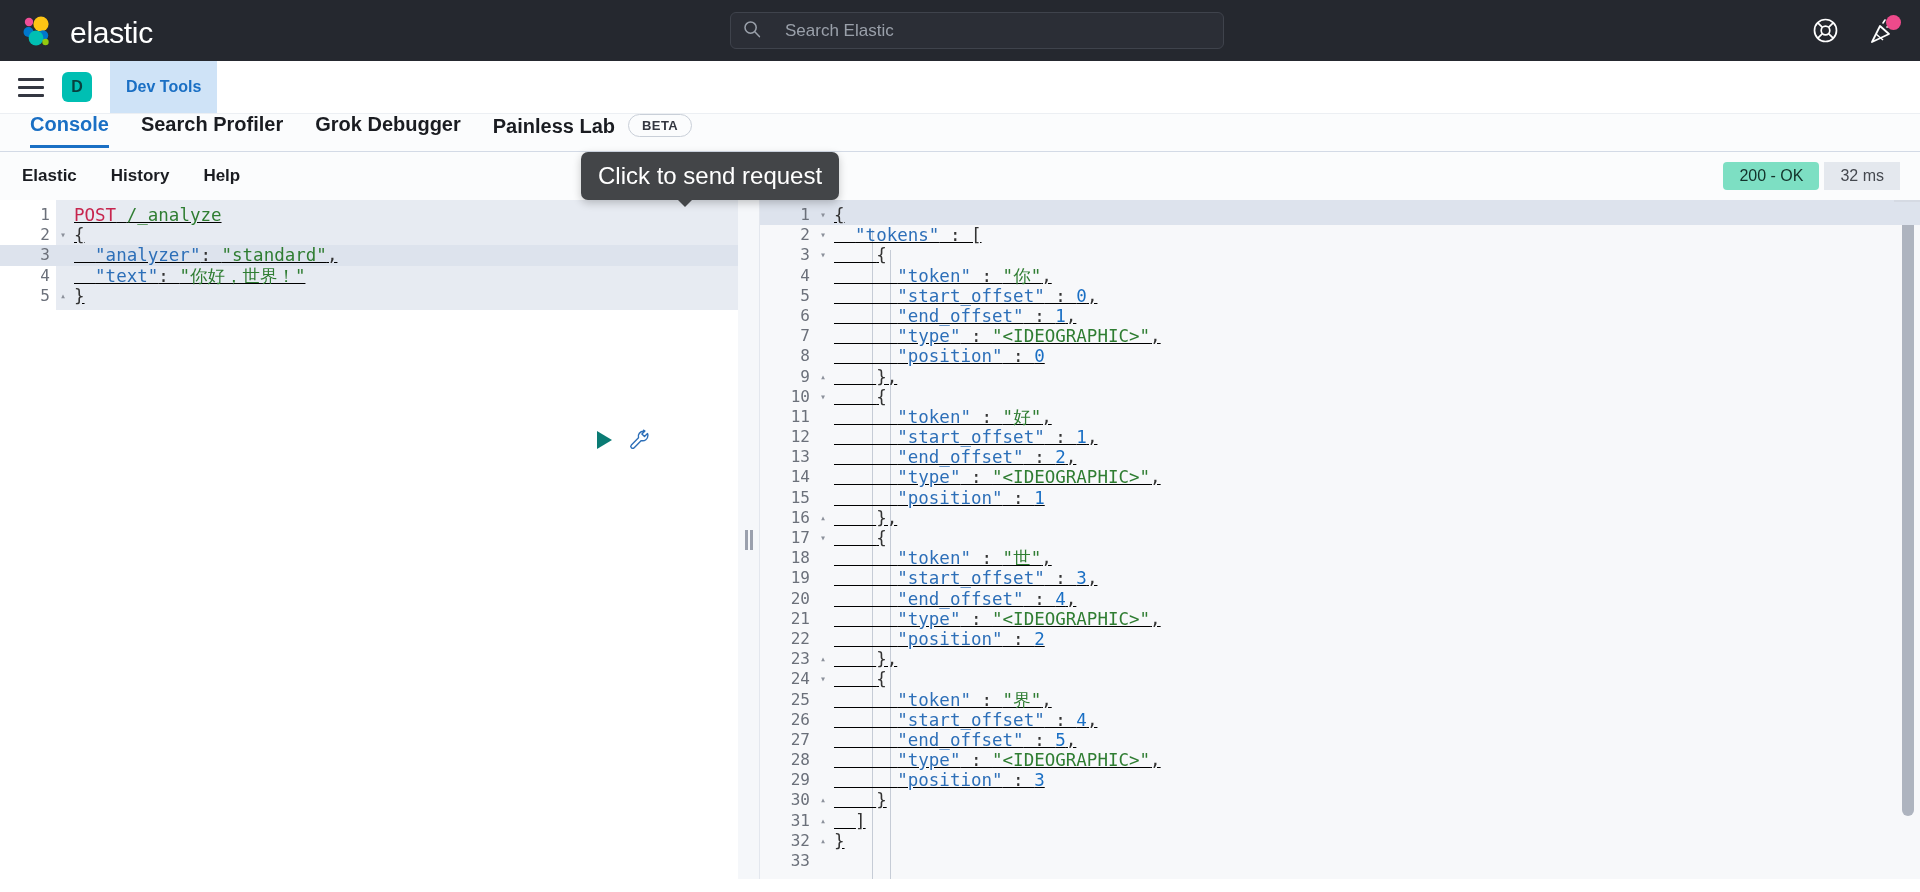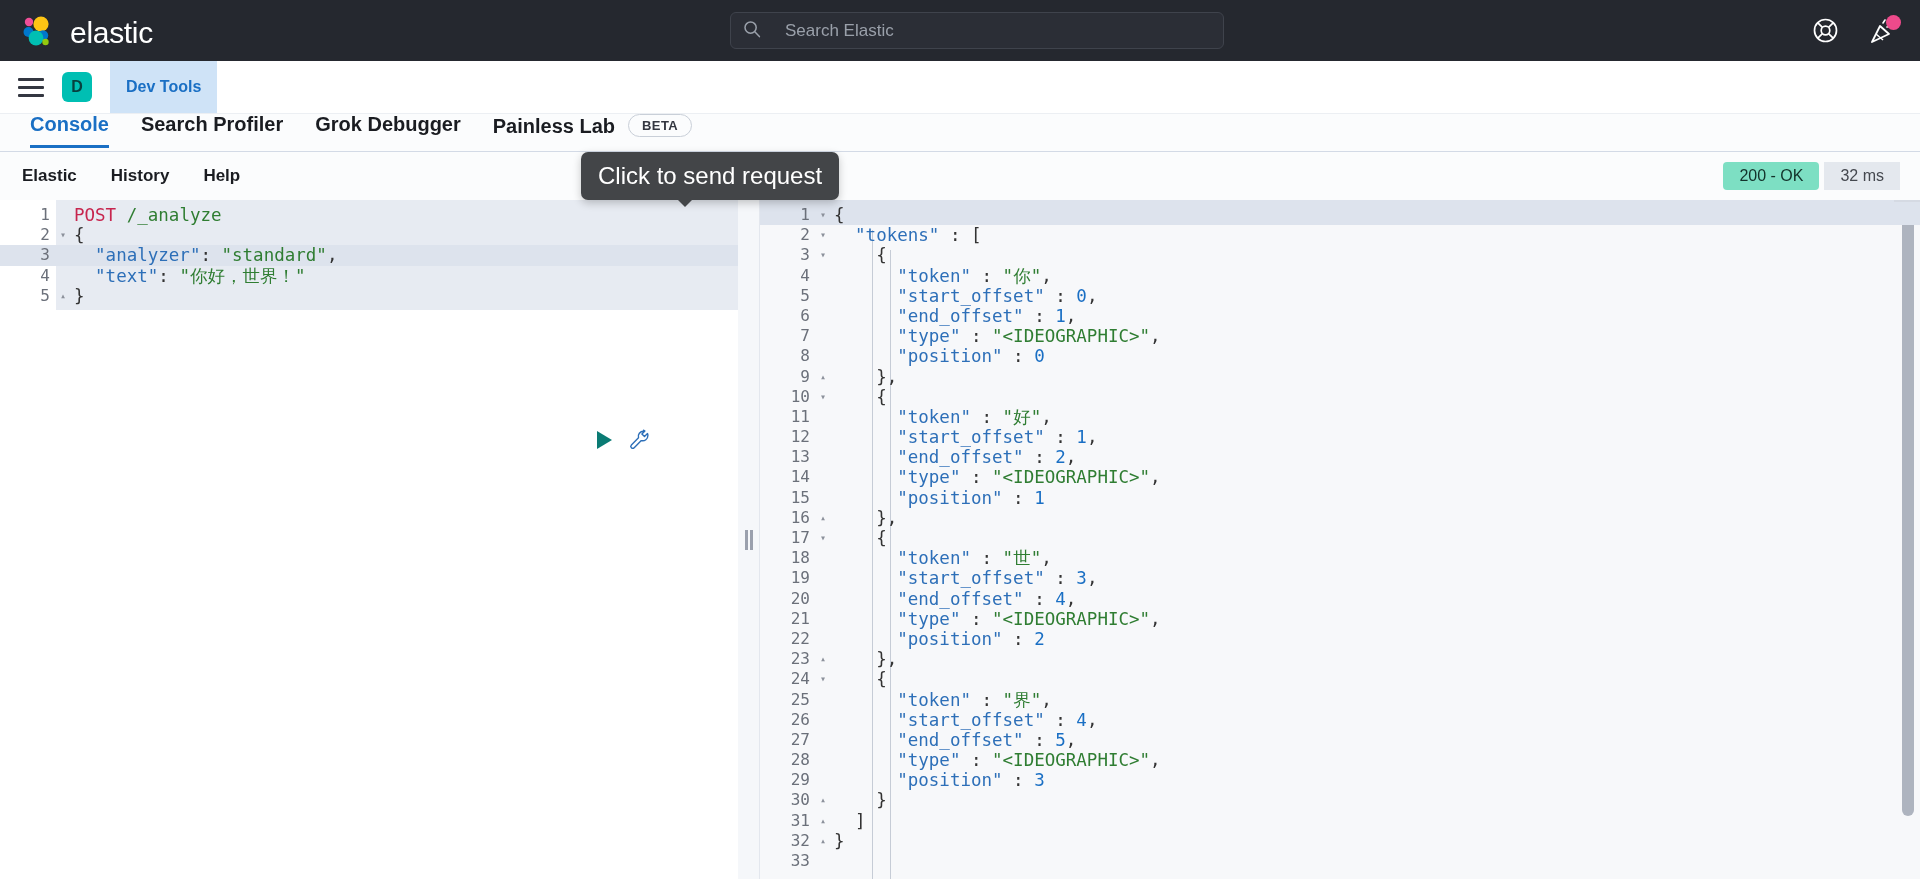--- a/index.html
+++ b/index.html
@@ -253,21 +253,21 @@
     user-select: none;
   }
   .fold {
     width: 14px;
     flex: none;
     color: #8c919b;
     font-size: 10px;
     text-align: center;
     user-select: none;
   }
-  .ctext { padding-left: 4px; }
+  .ctext { padding-left: 4px; text-decoration: underline; }
 
   
   .t-method { color: #c7254e; }
   .t-path   { color: #2f7d32; }
   .t-key    { color: #2d6fb8; }
   .t-str    { color: #2f7d32; }
   .t-num    { color: #1a6fc4; }
   .t-punc   { color: #333333; }
   .t-plain  { color: #333333; }
 

